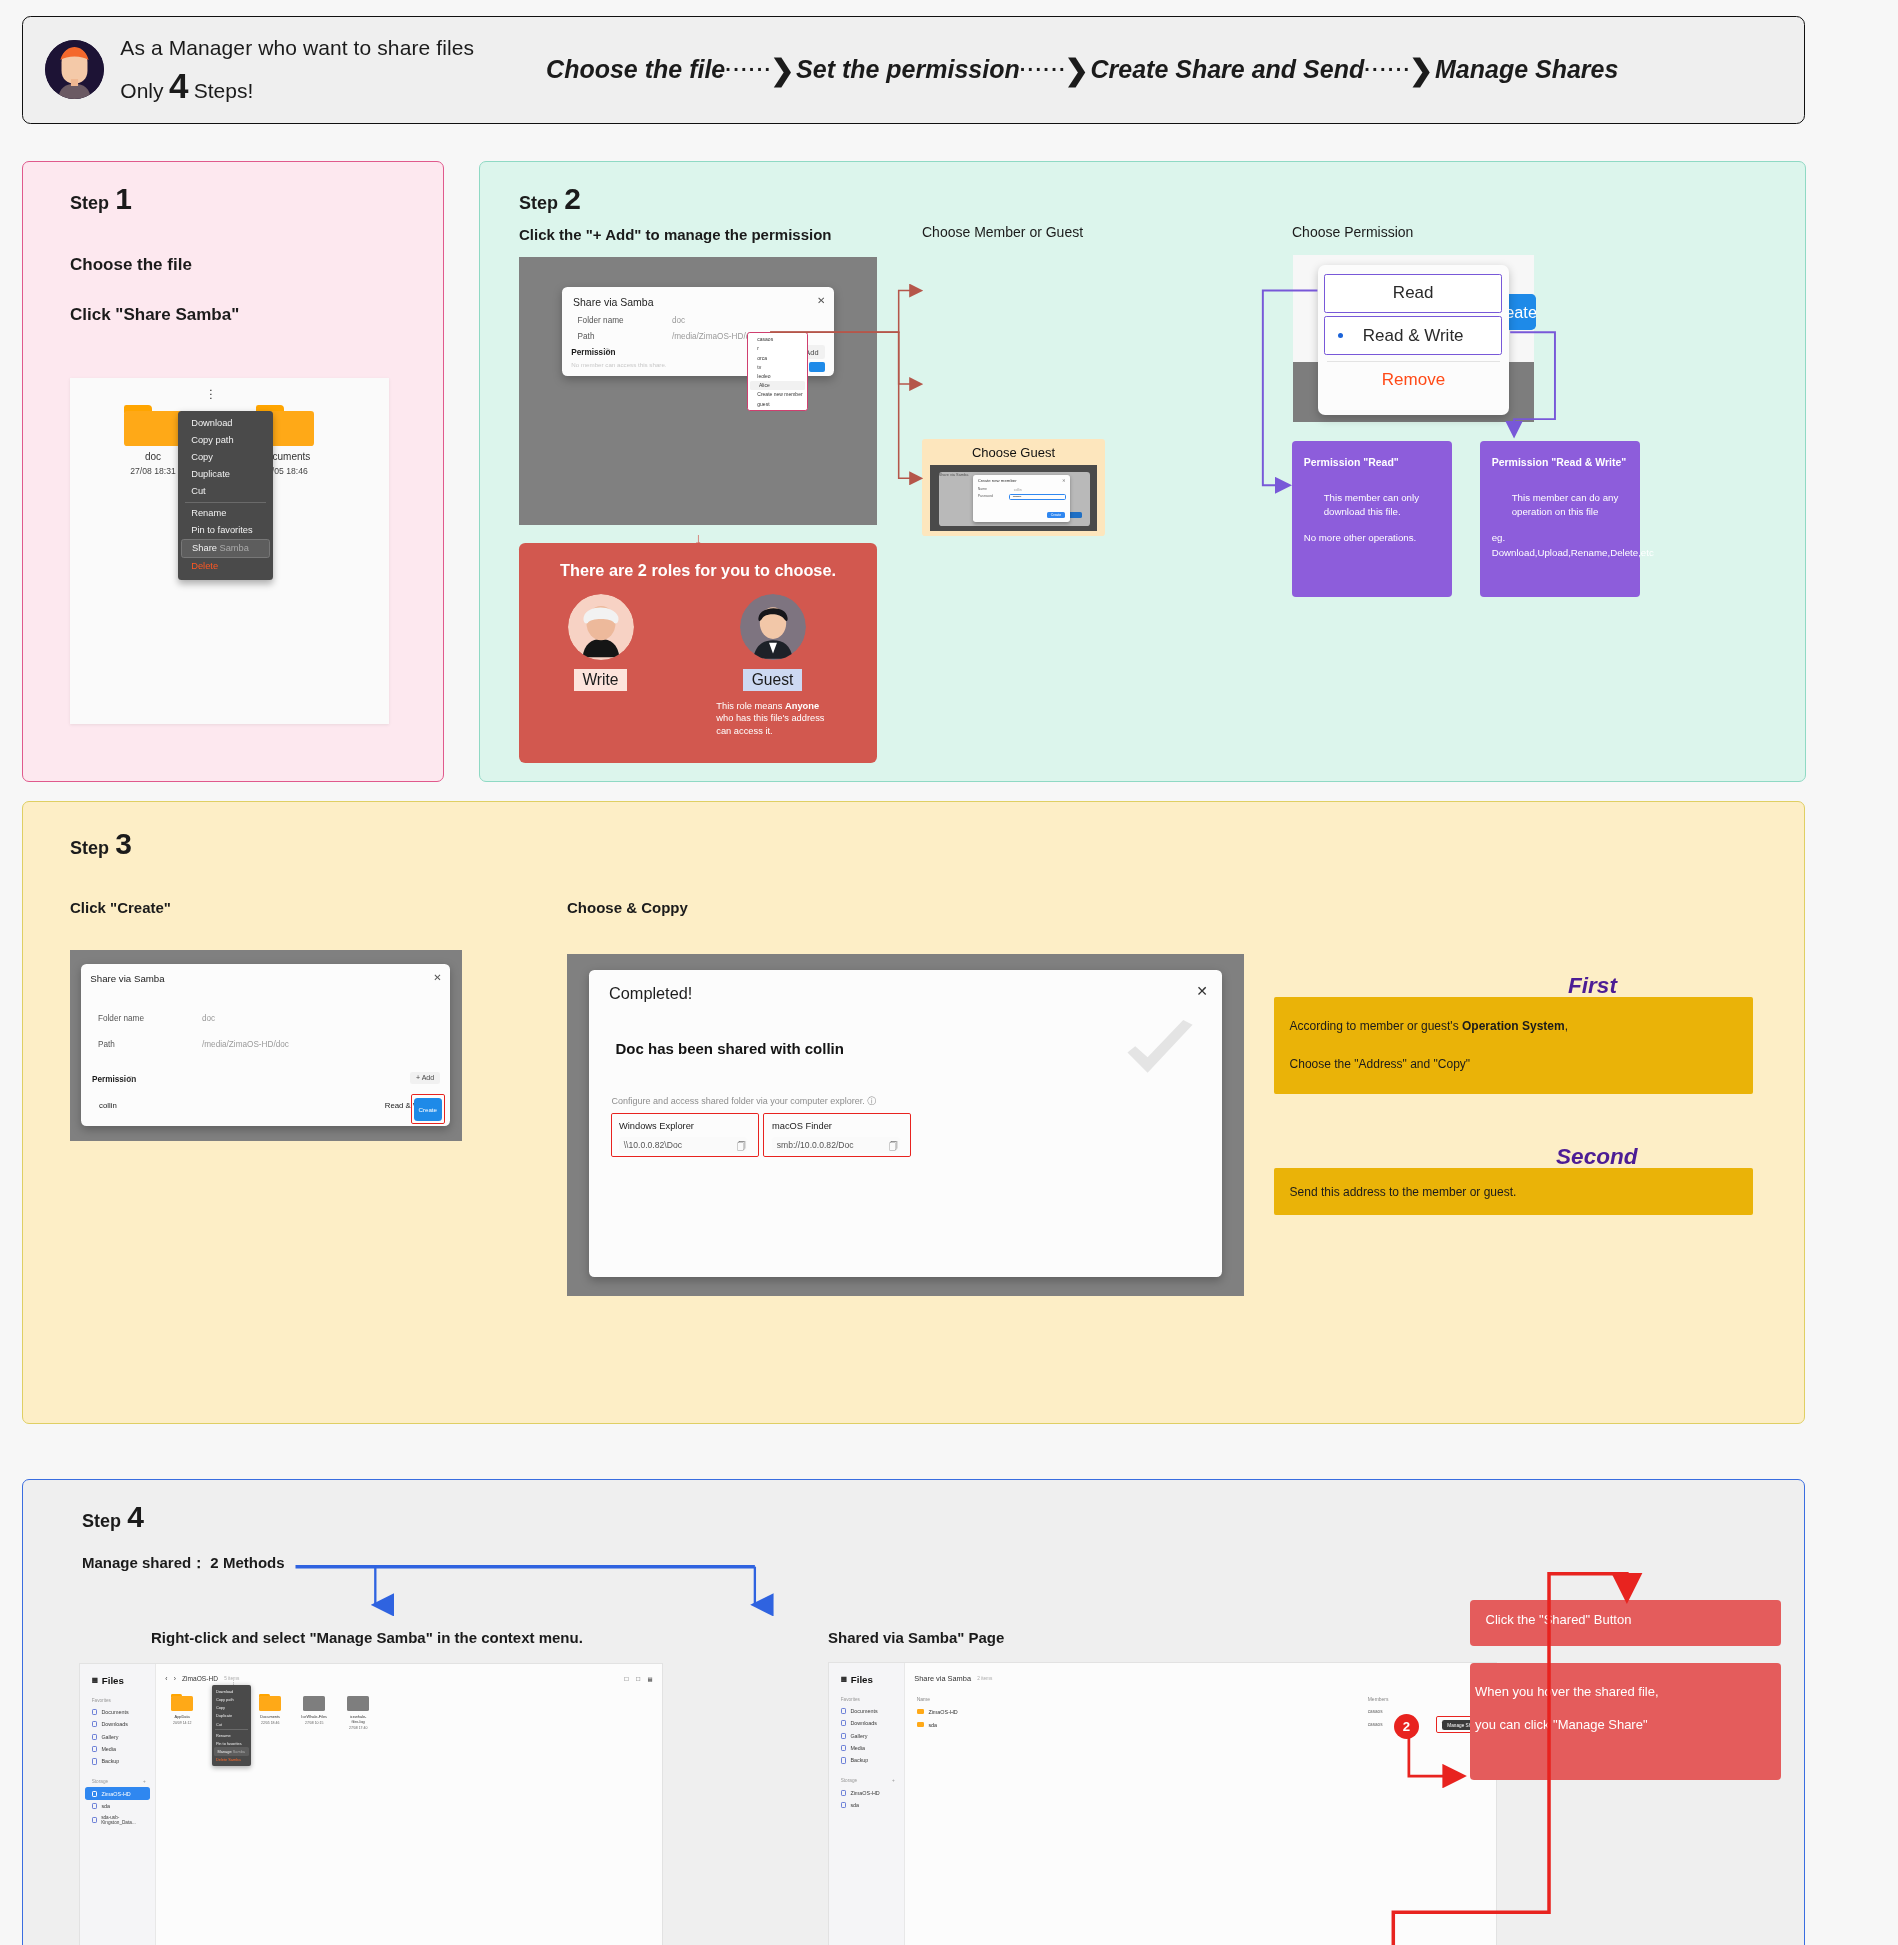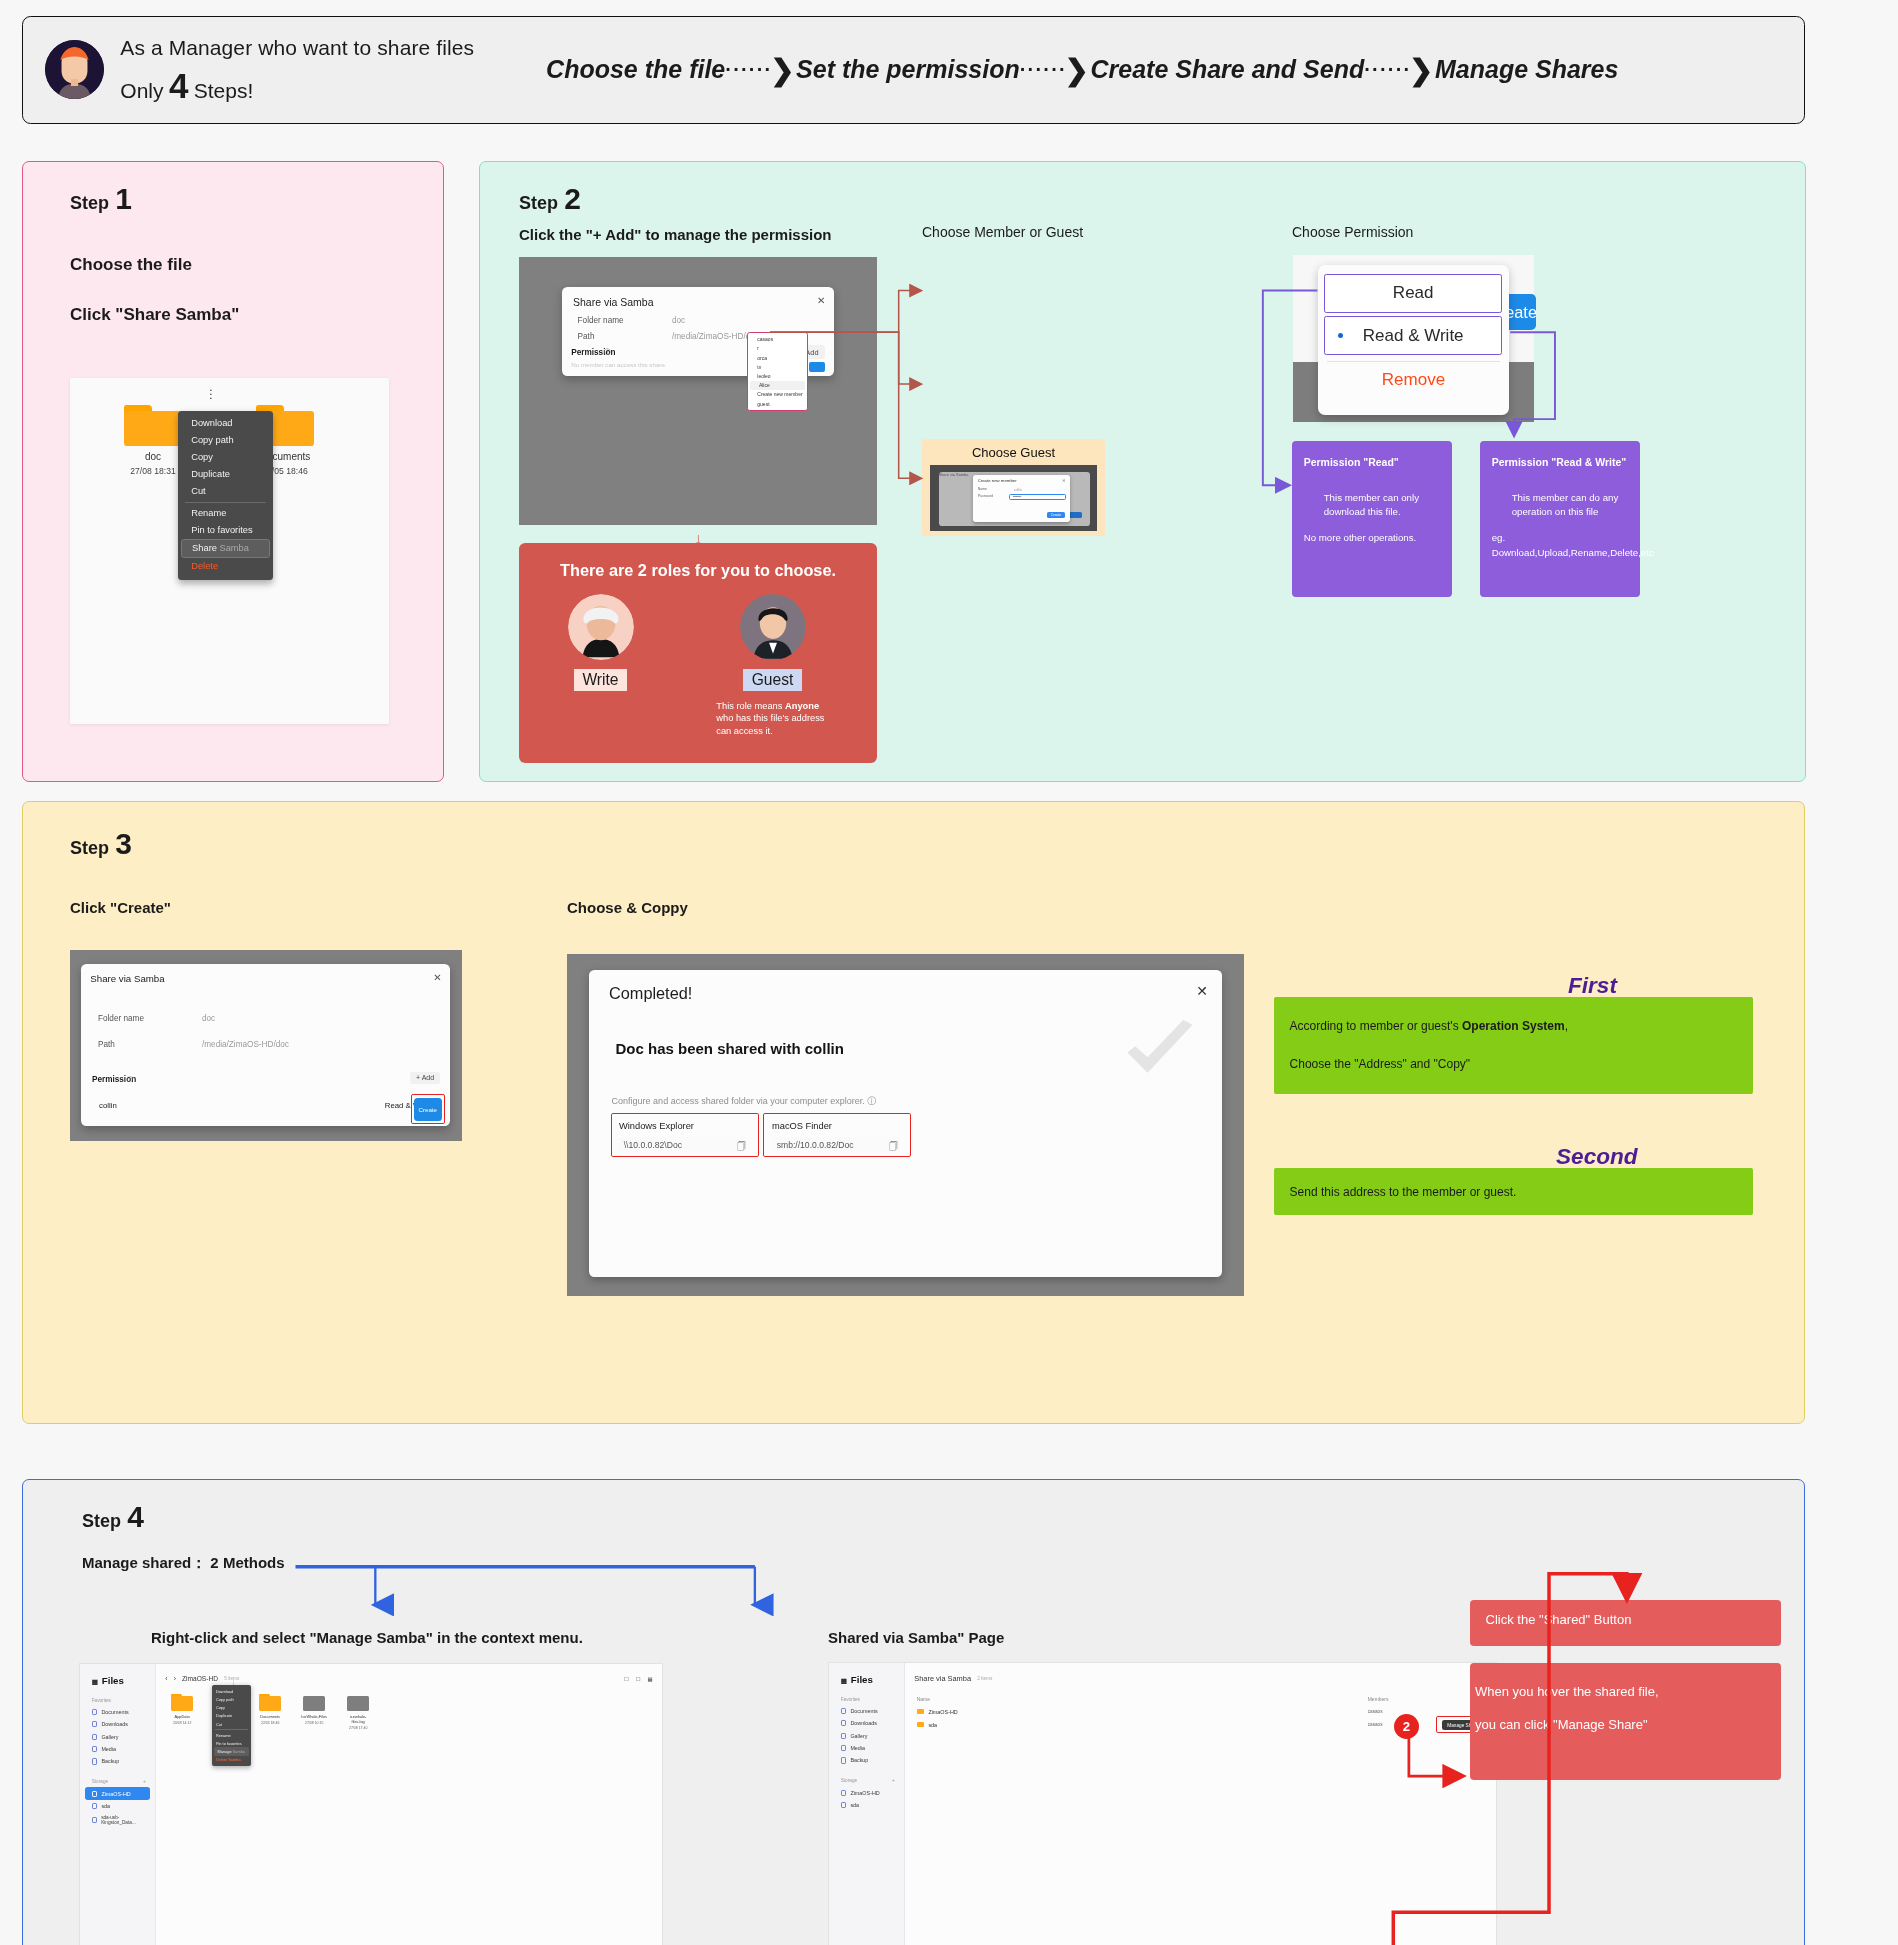--- a/index.html
+++ b/index.html
@@ -134,37 +134,37 @@
   #step3 {
     left:22px; top:801px; width:1783px; height:623px;
     background:#fdeec6; border:1.6px solid #dfcf63;
   }
   #step3 .s-head { position:absolute; left:47px; top:29px; }
   #step3 .t1 { position:absolute; left:47px; top:97px; font-size:15px; font-weight:700; }
   #step3 .t2 { position:absolute; left:544px; top:97px; font-size:15px; font-weight:700; }
   .shot-3a { position:absolute; left:47px; top:148px; width:392px; height:191px; background:#808080; }
   .shot-3b { position:absolute; left:544px; top:152px; width:677px; height:342px; background:#808080; }
 
-  .callout-y { position:absolute; background:#84cc16; border-radius:1.9px; color:#1b1b1b; }
+  .callout-y { position:absolute; background:#eab308; border-radius:1.9px; color:#1b1b1b; }
   .callout-y .l { font-size:12px; line-height:1.5; }
   .ordinal { position:absolute; font-style:italic; font-weight:800; font-size:22.6px; color:#4c1d95; }
 
   
   #step4 {
     left:22px; top:1479px; width:1783px; height:1147px;
     background:#efefef; border:1.6px solid #3a6de0;
   }
   #step4 .s-head { position:absolute; left:59px; top:24px; }
   #step4 .ms { position:absolute; left:59px; top:74px; font-size:15px; font-weight:700; }
   #step4 .m1 { position:absolute; left:128px; top:149px; font-size:15px; font-weight:700; }
   #step4 .m2 { position:absolute; left:805px; top:149px; font-size:15px; font-weight:700; }
 
   .fm-shot { position:absolute; background:#fcfcfc; border:0.4px solid #e2e2e2; }
   .fm-side { position:absolute; left:0; top:0; bottom:0; width:76px; background:#f5f5f7; border-right:0.4px solid #e8e8e8; }
-  .fm-logo { display:flex; align-items:flex-end; gap:3.9px; margin:11px 0 0 11.7px; }
+  .fm-logo { display:flex; align-items:center; gap:3.9px; margin:11px 0 0 11.7px; }
   .fm-logo .gl { font-size:6.6px; font-weight:700; color:#222; line-height:1; }
   .fm-logo .tx { font-size:9.7px; font-weight:600; color:#111; }
   .fm-group { font-size:4.7px; color:#999; margin:11.7px 0 3.1px 11.7px; }
   .fm-item { display:flex; align-items:center; gap:4.3px; margin:0 4.7px; padding:3.1px 0 3.1px 7px; font-size:5.4px; color:#3a3a3a; border-radius:2.7px;}
   .fm-item .ic { width:5.4px; height:6.2px; border:0.6px solid #6b7fd7; border-radius:1.2px; }
   .fm-item.active { background:#2f87f0; color:#fff; }
   .fm-item.active .ic { border-color:#fff; }
   .fm-main { position:absolute; left:76px; right:0; top:0; bottom:0; }
   .fm-crumb { display:flex; align-items:center; gap:6.2px; margin:11px 0 0 9.3px; font-size:6.6px; color:#333; }
   .fm-crumb .cnt { font-size:4.7px; color:#aaa; }

